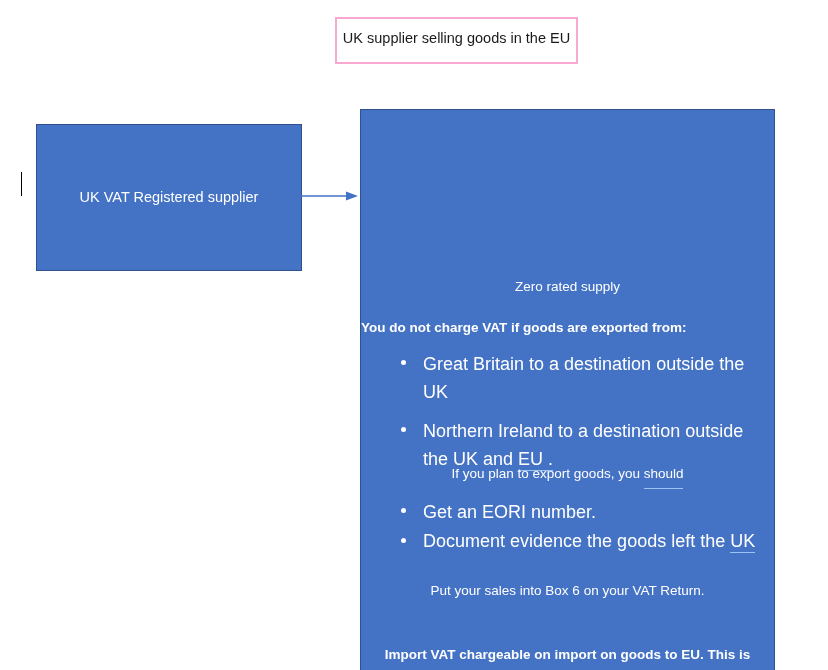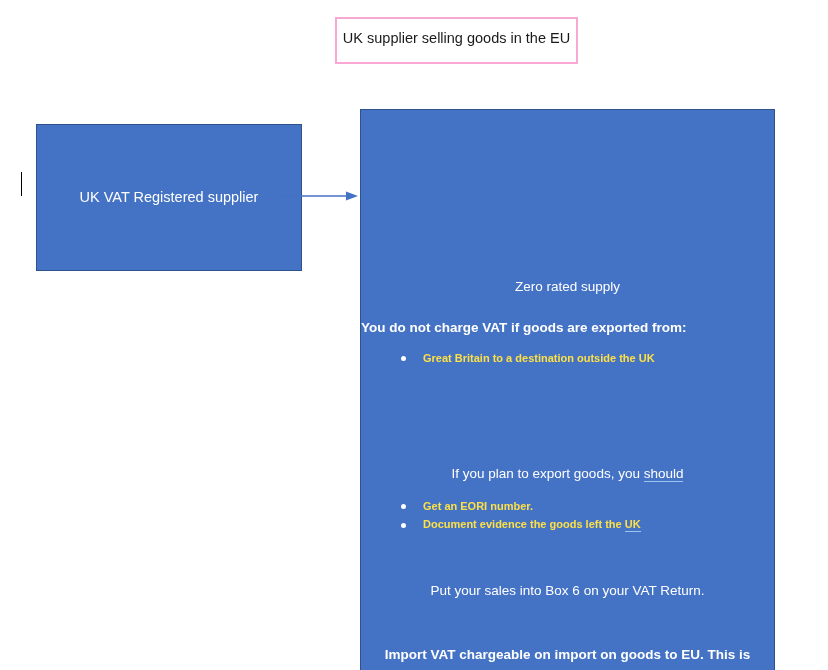--- a/index.html
+++ b/index.html
@@ -129,24 +129,24 @@
     margin: 0;
     padding: 0;
     list-style: none;
   }
   ul.bullets.list-zero   { left: 40px; right: 14px; top: 240px; }
   ul.bullets.list-export { left: 40px; right: 14px; top: 388px; }
 
   ul.bullets li {
     position: relative;
     padding-left: 22px;
-    font-size: 11px;
-    font-weight: bold;
+    font-size: 18px;
+    font-weight: normal;
     line-height: 1.58;
-    color: #fde047;
+    color: #ffffff;
   }
   ul.bullets.list-zero li { margin-bottom: 10px; }
   ul.bullets.list-export li { margin-bottom: 1px; }
 
   ul.bullets li .bullet-dot {
     position: absolute;
     left: 0;
     top: 0.56em;
     width: 5px;
     height: 5px;
@@ -156,21 +156,21 @@
 
   
   .spell {
     border-bottom: 1px solid #9dc3f0;
     padding-bottom: 1px;
   }
 
   
   .heading-underline {
     border-bottom: 1px solid #9dc3f0;
-    padding-bottom: 0;
+    padding-bottom: 7px;
   }
 </style>
 </head>
 <body>
 
 <div class="title-box">
   <div class="title-box-label">UK supplier selling goods in the EU</div>
 </div>
 
 <div class="text-cursor"></div>
@@ -187,20 +187,23 @@
 <div class="detail-panel">
 
   <div class="panel-heading h-zero">Zero rated supply</div>
 
   <div class="panel-subhead">You do not charge VAT if goods are exported from:</div>
 
   <ul class="bullets list-zero">
     <li>
       <span class="bullet-dot"></span><span>Great Britain to a destination outside the UK</span>
     </li>
+    <li>
+      <span class="bullet-dot"></span><span>Northern Ireland to a destination outside the UK and </span><span class="spell">EU .</span>
+    </li>
   </ul>
 
   <div class="panel-heading h-export">
     <span>If you plan to export goods, you </span><span class="heading-underline">should</span>
   </div>
 
   <ul class="bullets list-export">
     <li>
       <span class="bullet-dot"></span><span>Get an EORI number.</span>
     </li>

